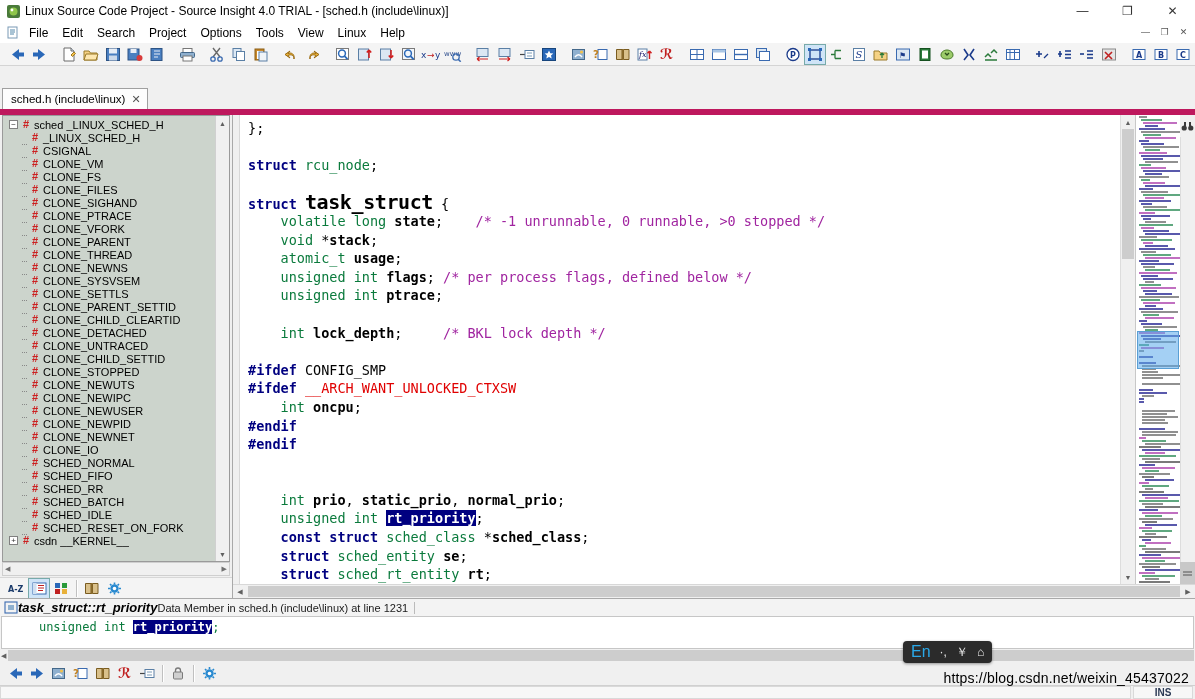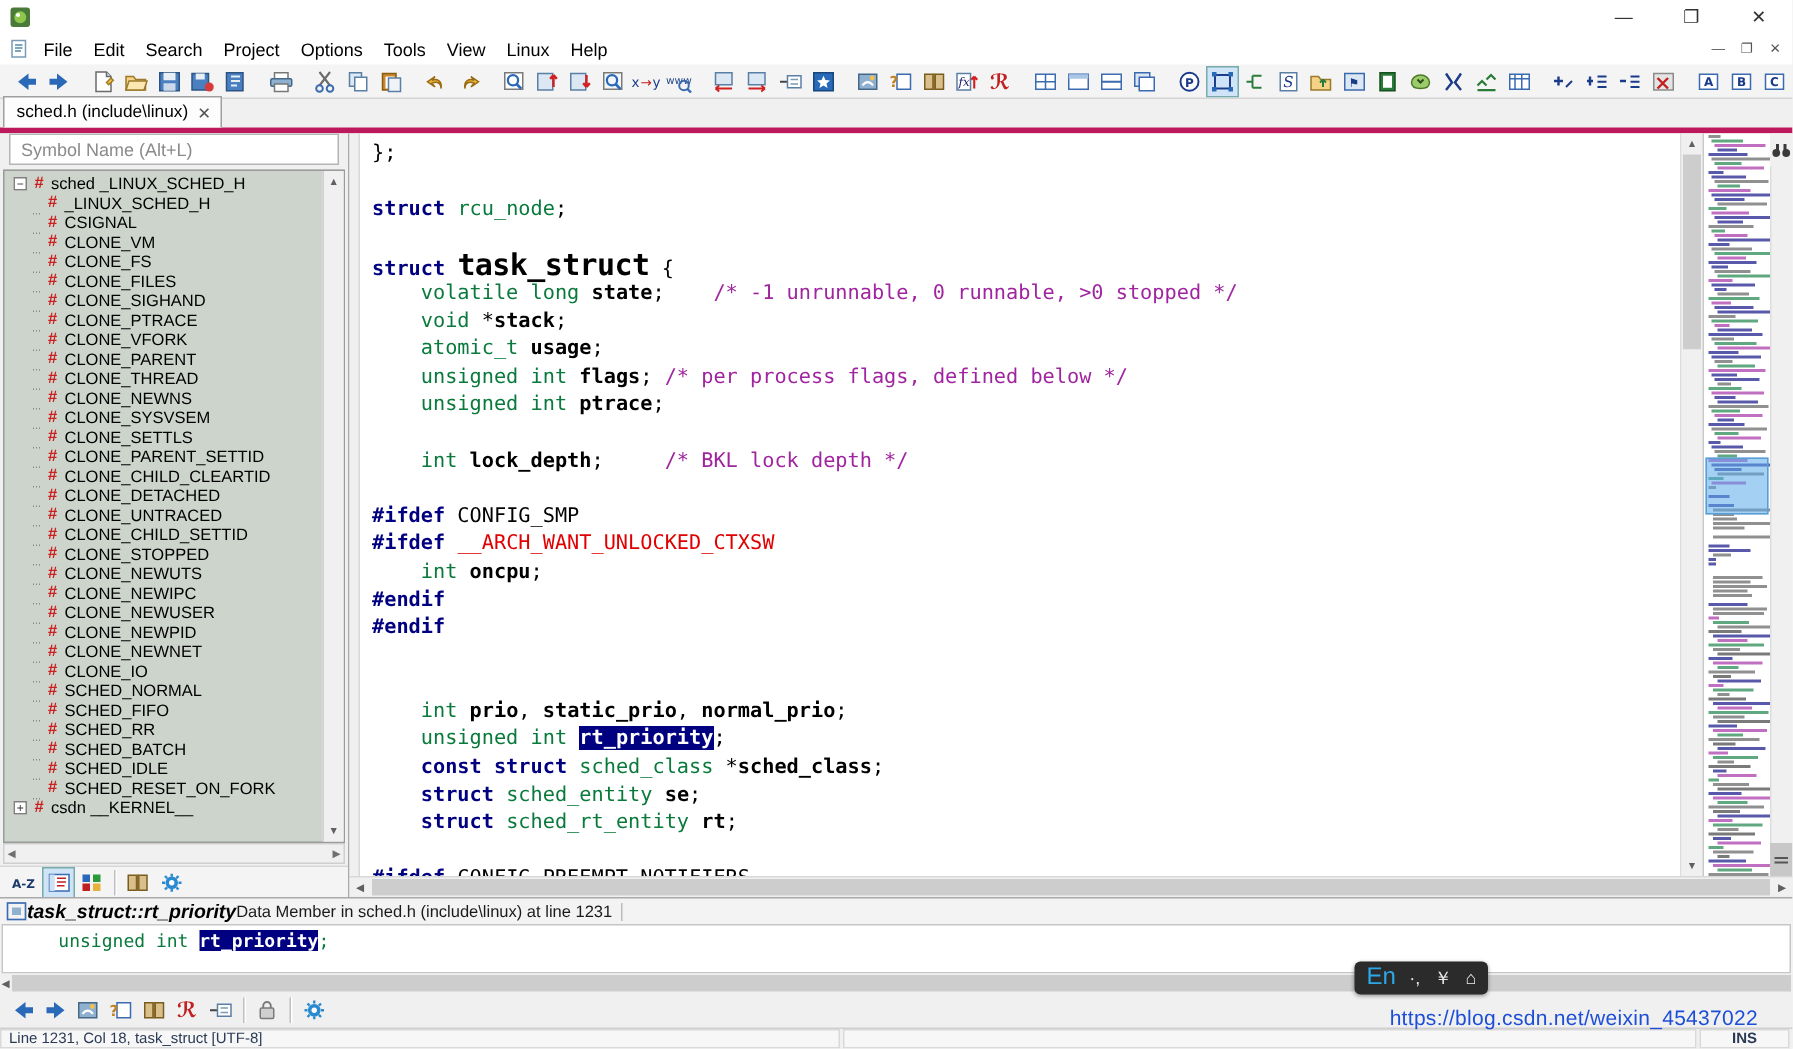--- a/index.html
+++ b/index.html
@@ -77,21 +77,22 @@
     display: flex; align-items: center; justify-content: center;
     border: 1px solid transparent; flex: none;
   }
   .tb-btn.active { border-color: #7aa; background: #cfe4f7; }
 
   
   .tabstrip {
     height: 23px; min-height: 23px;
     display: flex; align-items: flex-end;
     background: #f0f0f0;
-    border-bottom: 4px solid #be185d;
+    border-bottom: 6px solid #be185d;
+    margin-top: 26px;
   }
   .tab {
     height: 21px; display: flex; align-items: center;
     padding: 0 6px 0 8px; font-size: 11.5px; color: #000;
     background: #fdfdfd; border: 1px solid #a0a0a0; border-bottom: none;
     margin-left: 2px;
   }
   .tab .tab-close { margin-left: 6px; color: #555; font-size: 11px; }
 
   
@@ -279,39 +280,40 @@
     height: 22px; padding: 0 8px;
     background: #2b2b2b; border-radius: 4px;
     display: flex; align-items: center; gap: 9px;
     box-shadow: 0 1px 3px rgba(0,0,0,.4);
   }
   .ime-en { color: #2aa8e8; font-size: 16px; line-height: 16px; }
   .ime-ic { color: #e8e8e8; font-size: 12px; line-height: 12px; }
 
   
   .watermark {
-    position: absolute; right: 23px; top: 670px;
-    font-size: 14px; color: #1d4ed8; letter-spacing: .2px;
+    position: absolute; right: 6px; top: 670px;
+    font-size: 14px; color: #000000; letter-spacing: .2px;
     font-family: "Liberation Sans", sans-serif;
   }
   .icon-svg { display:block; }
 </style>
 </head>
 <body>
 
 <div id="app">
 
   <div class="titlebar">
     <div class="title-icon">
       <svg class="icon-svg" width="15" height="15" viewBox="0 0 15 15">
         <rect x="1" y="1" width="13" height="13" rx="2" fill="#4a7a3a"></rect>
         <circle cx="7.5" cy="7.5" r="4" fill="#8ec64a"></circle>
         <circle cx="6" cy="6" r="1.4" fill="#fff"></circle>
       </svg>
     </div>
+    <div class="title-text">Linux Source Code Project - Source Insight 4.0 TRIAL - [sched.h (include\linux)]</div>
     <div class="win-btns">
       <div class="win-btn">—</div>
       <div class="win-btn">❐</div>
       <div class="win-btn close">✕</div>
     </div>
   </div>
 
   <div class="menubar">
     <div class="menu-appicon">
       <svg class="icon-svg" width="13" height="13" viewBox="0 0 13 13">
@@ -679,23 +681,20 @@
   <div class="tabstrip">
     <div class="tab">
       <span>sched.h (include\linux)</span>
       <span class="tab-close">✕</span>
     </div>
   </div>
 
   <div class="body">
 
     <div class="symbol-panel">
-      <div class="symbol-search">
-        <input type="text" placeholder="Symbol Name (Alt+L)" style="">
-      </div>
       <div class="symbol-tree-wrap">
         <div class="symbol-tree" id="symbol-tree">
             <div class="sym-row">
               <span class="sym-expander">−</span>
               <span class="sym-hash">#</span>
               <span class="sym-label">sched _LINUX_SCHED_H</span>
             </div>
             <div class="sym-row">
               <span class="sym-indent"></span>
               <span class="sym-dash"></span>
@@ -1209,21 +1208,20 @@
     <div class="tb-btn">
       <svg class="icon-svg" width="15" height="15" viewBox="0 0 15 15">
           <circle cx="7.5" cy="7.5" r="4.2" fill="#2a8ad0"></circle>
           <circle cx="7.5" cy="7.5" r="1.8" fill="#fff"></circle>
           <path d="M7.5 1v2M7.5 11.5v2M1 7.5h2M12 7.5h2M3 3l1.4 1.4M10.6 10.6L12 12M12 3l-1.4 1.4M4.4 10.6L3 12" stroke="#2a8ad0" stroke-width="1.6"></path>
         </svg>
     </div>
   </div>
 
   <div class="statusbar">
-    <div class="sb-cell main">Line 1231, Col 18, task_struct [UTF-8]</div>
     <div class="sb-cell mid"></div>
     <div class="sb-cell ins">INS</div>
   </div>
 
   <div class="ime-bar">
     <span class="ime-en">En</span>
     <span class="ime-ic">·,</span>
     <span class="ime-ic">￥</span>
     <span class="ime-ic">⌂</span>
   </div>

